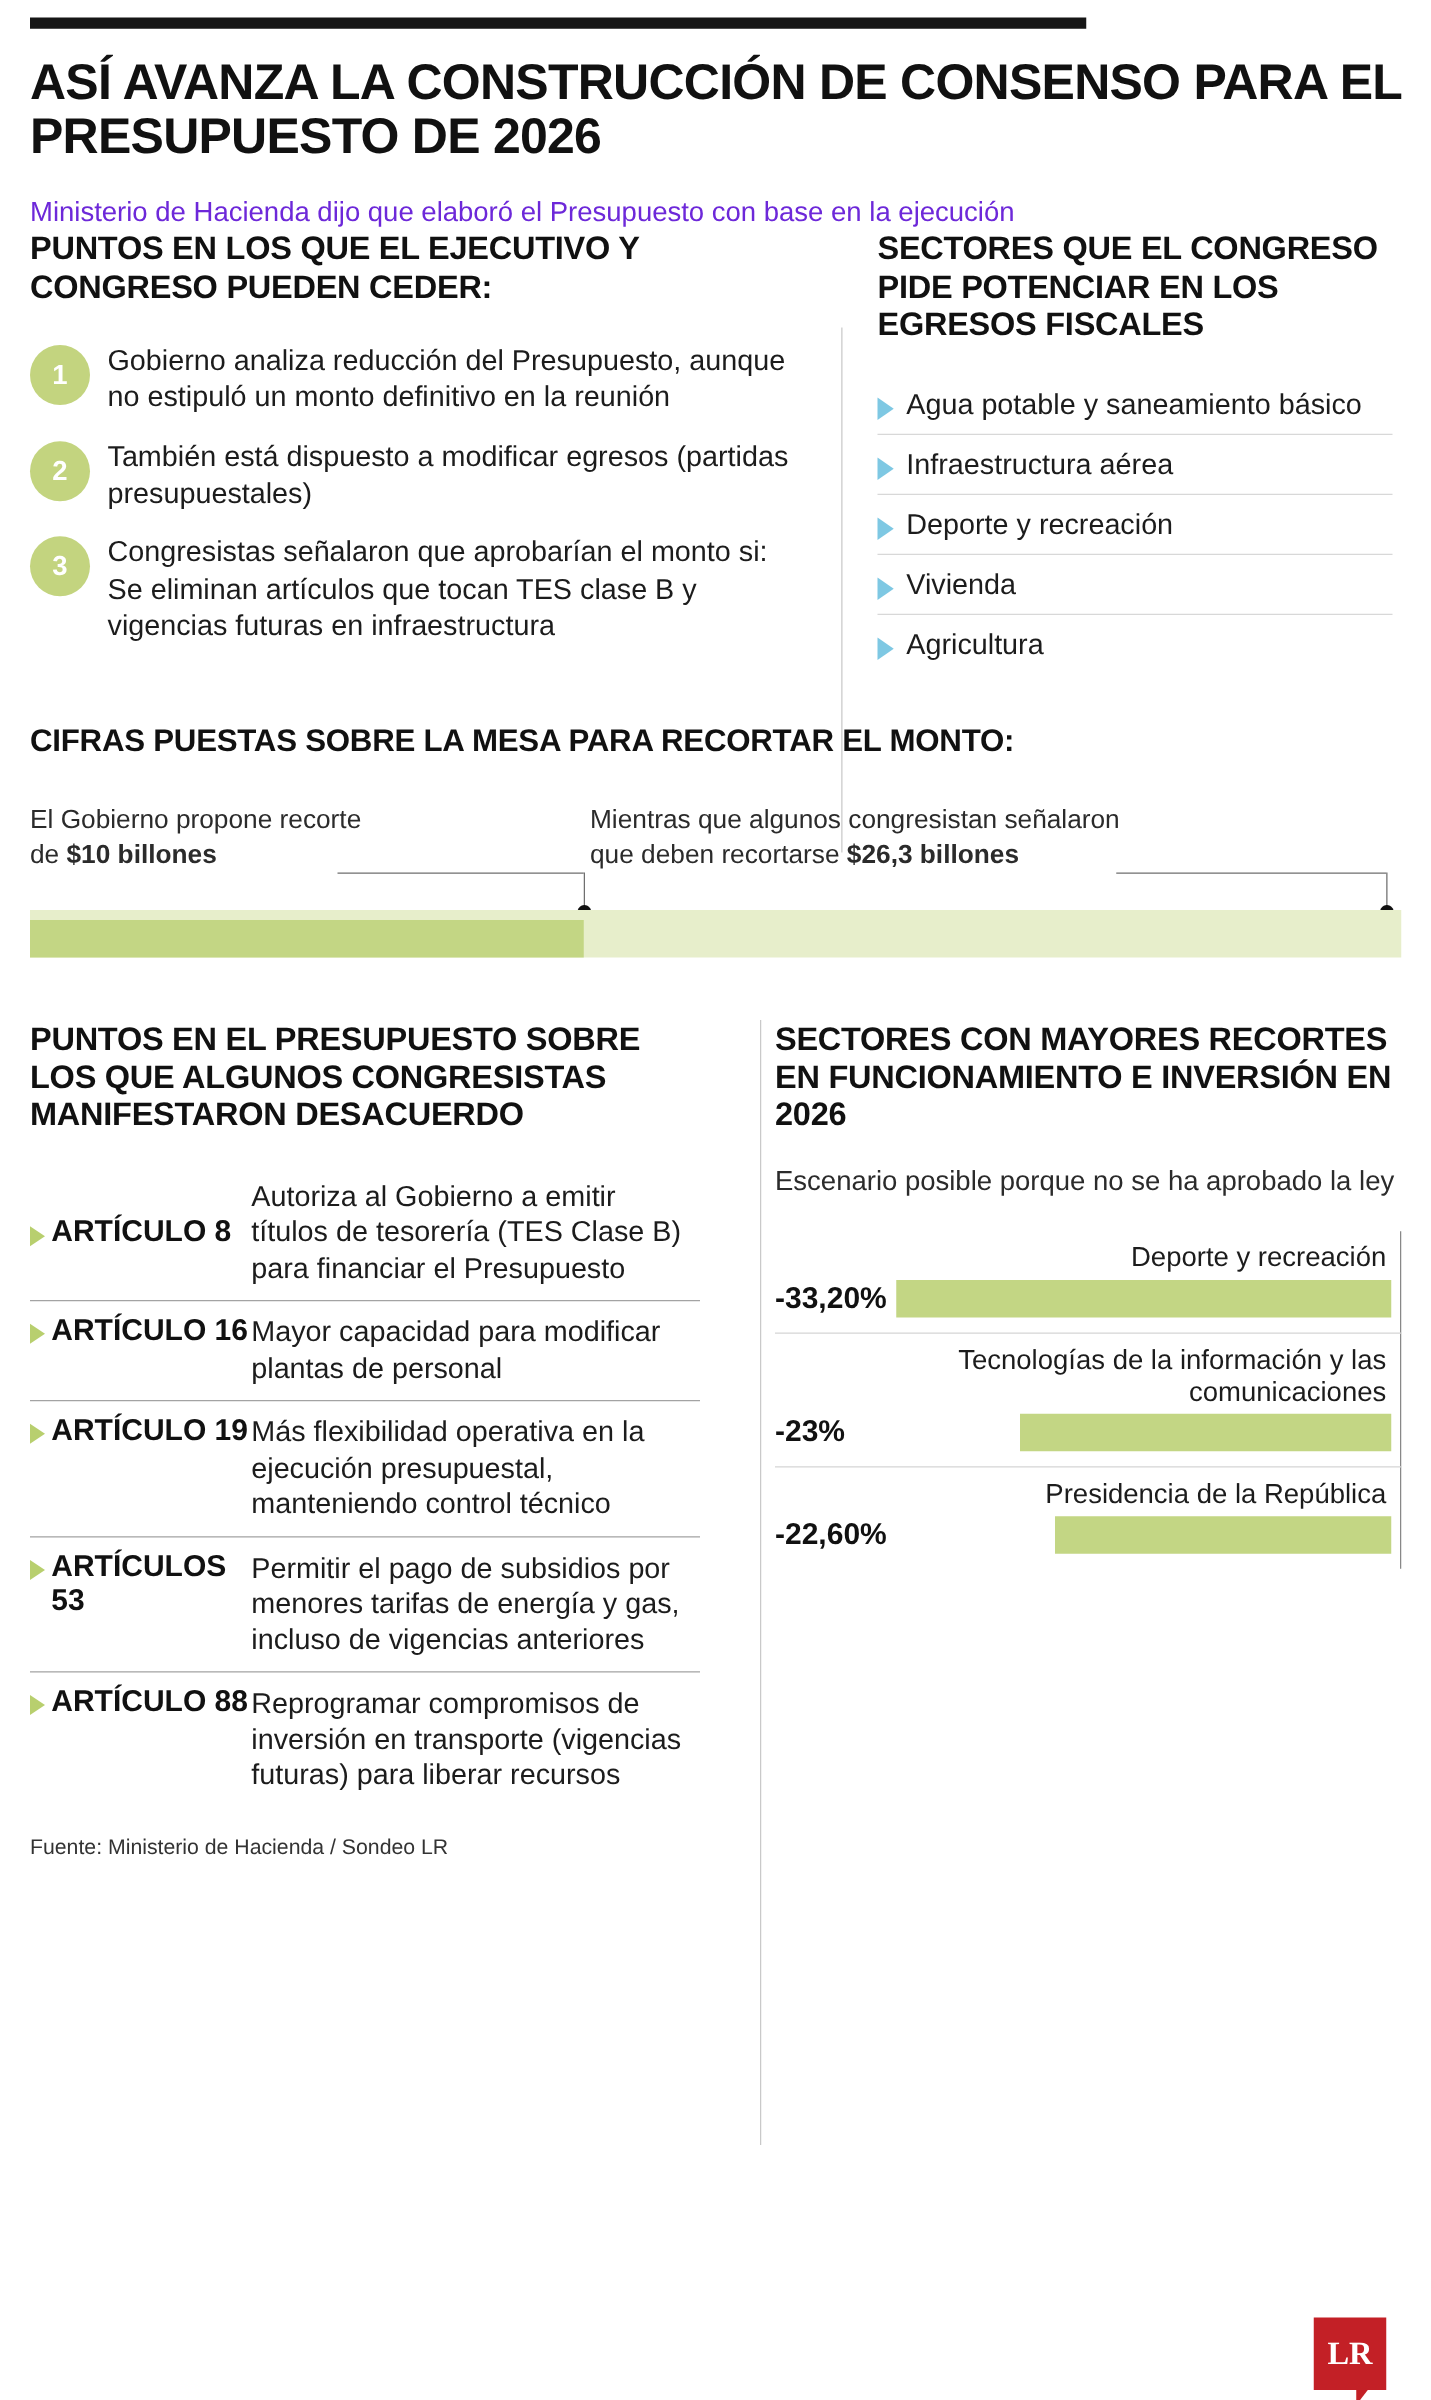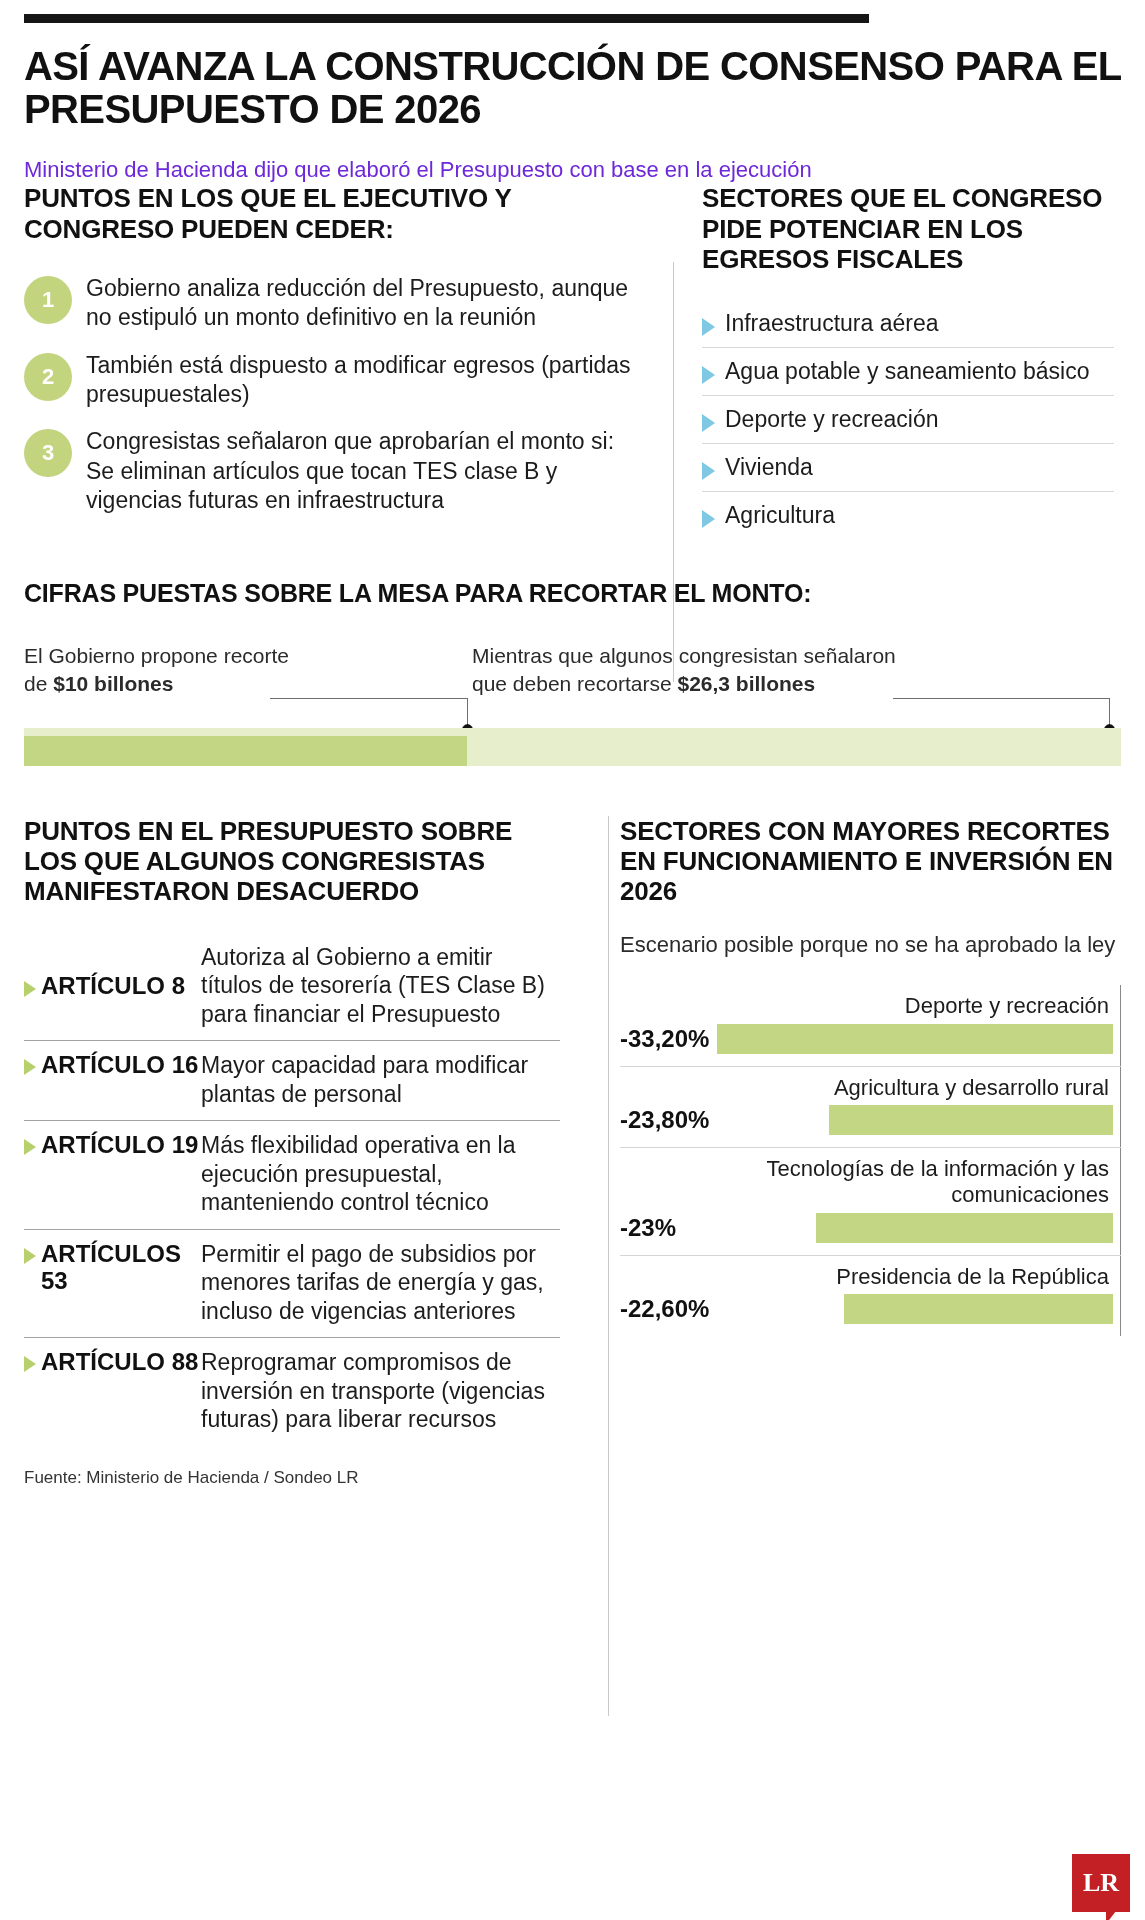--- a/index.html
+++ b/index.html
@@ -130,21 +130,21 @@
   .barline { display: flex; align-items: center; margin-top: 4px; }
   .barval {
     font-weight: 700; font-size: 24px; color: #111; text-align: right;
     flex: 0 0 auto; padding-right: 8px;
   }
   .barbox { flex: 1 1 auto; display: flex; justify-content: flex-end; padding-right: 8px; }
   .bar { height: 30px; background: #c3d684; }
 
   
   .lr {
-    position: absolute; right: 15px; bottom: 22px; width: 58px; height: 58px;
+    position: absolute; right: 36px; bottom: 22px; width: 58px; height: 58px;
     background: #c32026; display: flex; align-items: center; justify-content: center;
     color: #fff; font-weight: 700; font-size: 26px; font-family: "Liberation Serif", serif;
   }
   .lr::after {
     content: ""; position: absolute; right: 14px; bottom: -12px;
     width: 0; height: 0; border-left: 10px solid #c32026;
     border-bottom: 13px solid transparent;
   }
 </style>
 </head>
@@ -177,25 +177,25 @@
           <div class="numtext">Congresistas señalaron que aprobarían el monto si: Se eliminan artículos que tocan TES clase B y vigencias futuras en infraestructura</div>
         </div>
       </div>
     </div>
 
     <div class="col-right">
       <div class="sec-head">SECTORES QUE EL CONGRESO PIDE POTENCIAR EN LOS EGRESOS FISCALES</div>
       <div class="sectorlist">
         <div class="sectoritem">
           <span class="tri-blue"></span>
+          <span class="sectortext">Agua potable y saneamiento básico</span>
+        </div>
+        <div class="sectoritem">
+          <span class="tri-blue"></span>
           <span class="sectortext">Infraestructura aérea</span>
-        </div>
-        <div class="sectoritem">
-          <span class="tri-blue"></span>
-          <span class="sectortext">Agua potable y saneamiento básico</span>
         </div>
         <div class="sectoritem">
           <span class="tri-blue"></span>
           <span class="sectortext">Deporte y recreación</span>
         </div>
         <div class="sectoritem">
           <span class="tri-blue"></span>
           <span class="sectortext">Vivienda</span>
         </div>
         <div class="sectoritem">
@@ -276,29 +276,20 @@
           <div class="cat">Deporte y recreación</div>
           <div class="barline">
             <div class="barval">-33,20%</div>
             <div class="barbox">
               <div class="bar" style="width:100%"></div>
             </div>
           </div>
         </div>
 
 
-        <div class="chart-row">
-          <div class="cat">Agricultura y desarrollo rural</div>
-          <div class="barline">
-            <div class="barval">-23,80%</div>
-            <div class="barbox">
-              <div class="bar" style="width:71.7%"></div>
-            </div>
-          </div>
-        </div>
 
         <div class="chart-row">
           <div class="cat">Tecnologías de la información y las comunicaciones</div>
           <div class="barline">
             <div class="barval">-23%</div>
             <div class="barbox">
               <div class="bar" style="width:69.3%"></div>
             </div>
           </div>
         </div>

